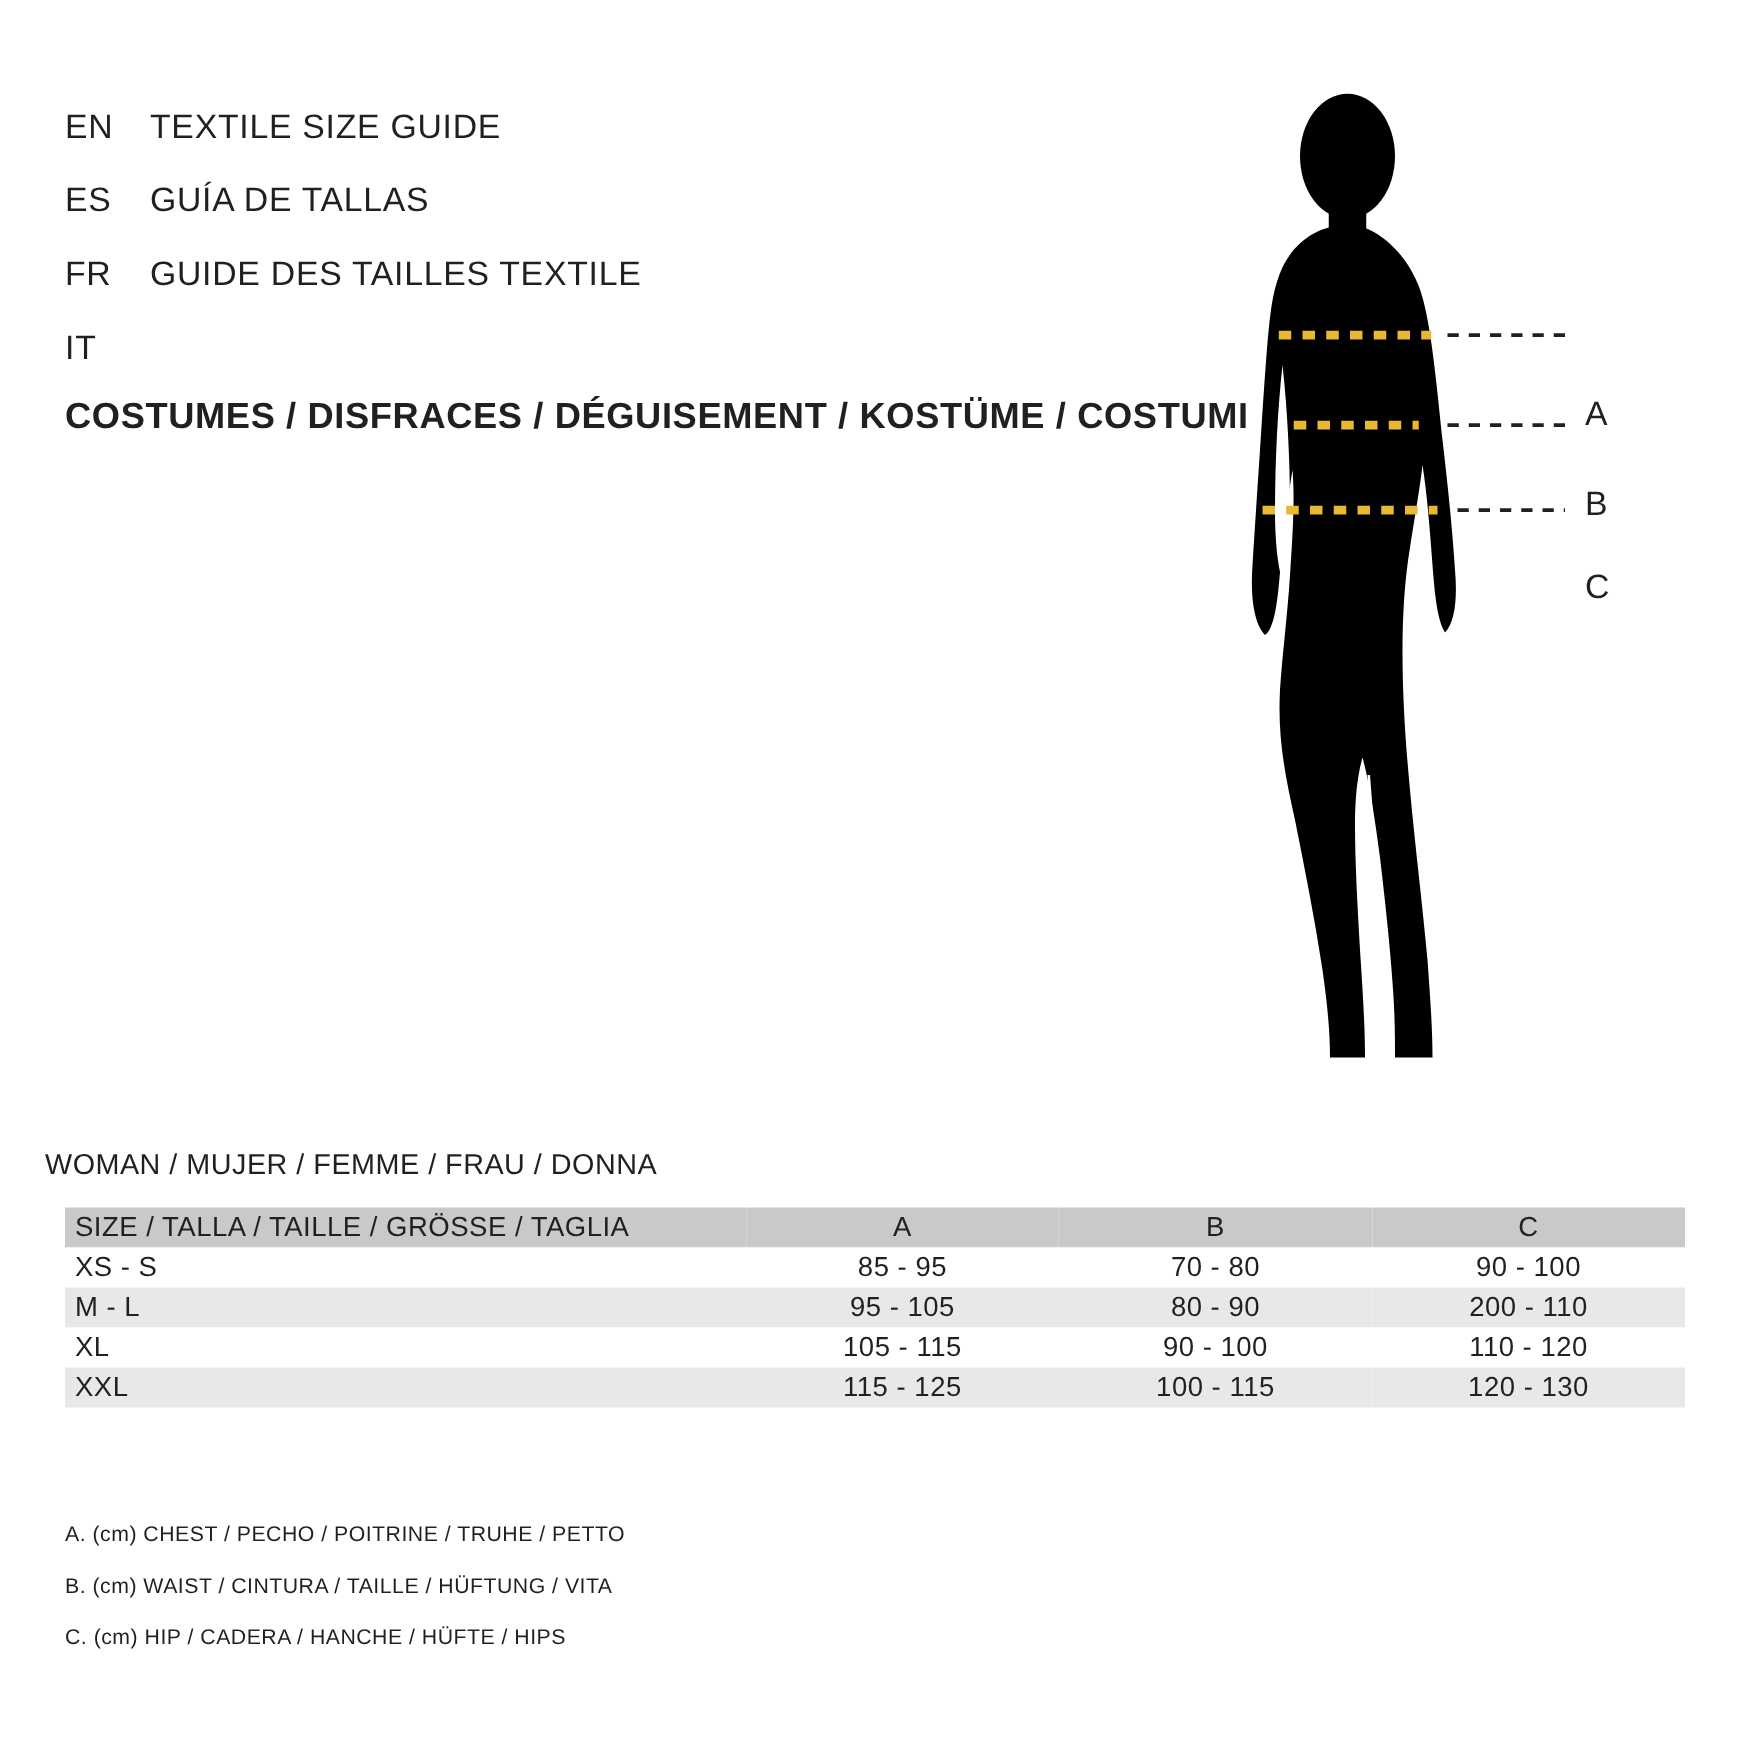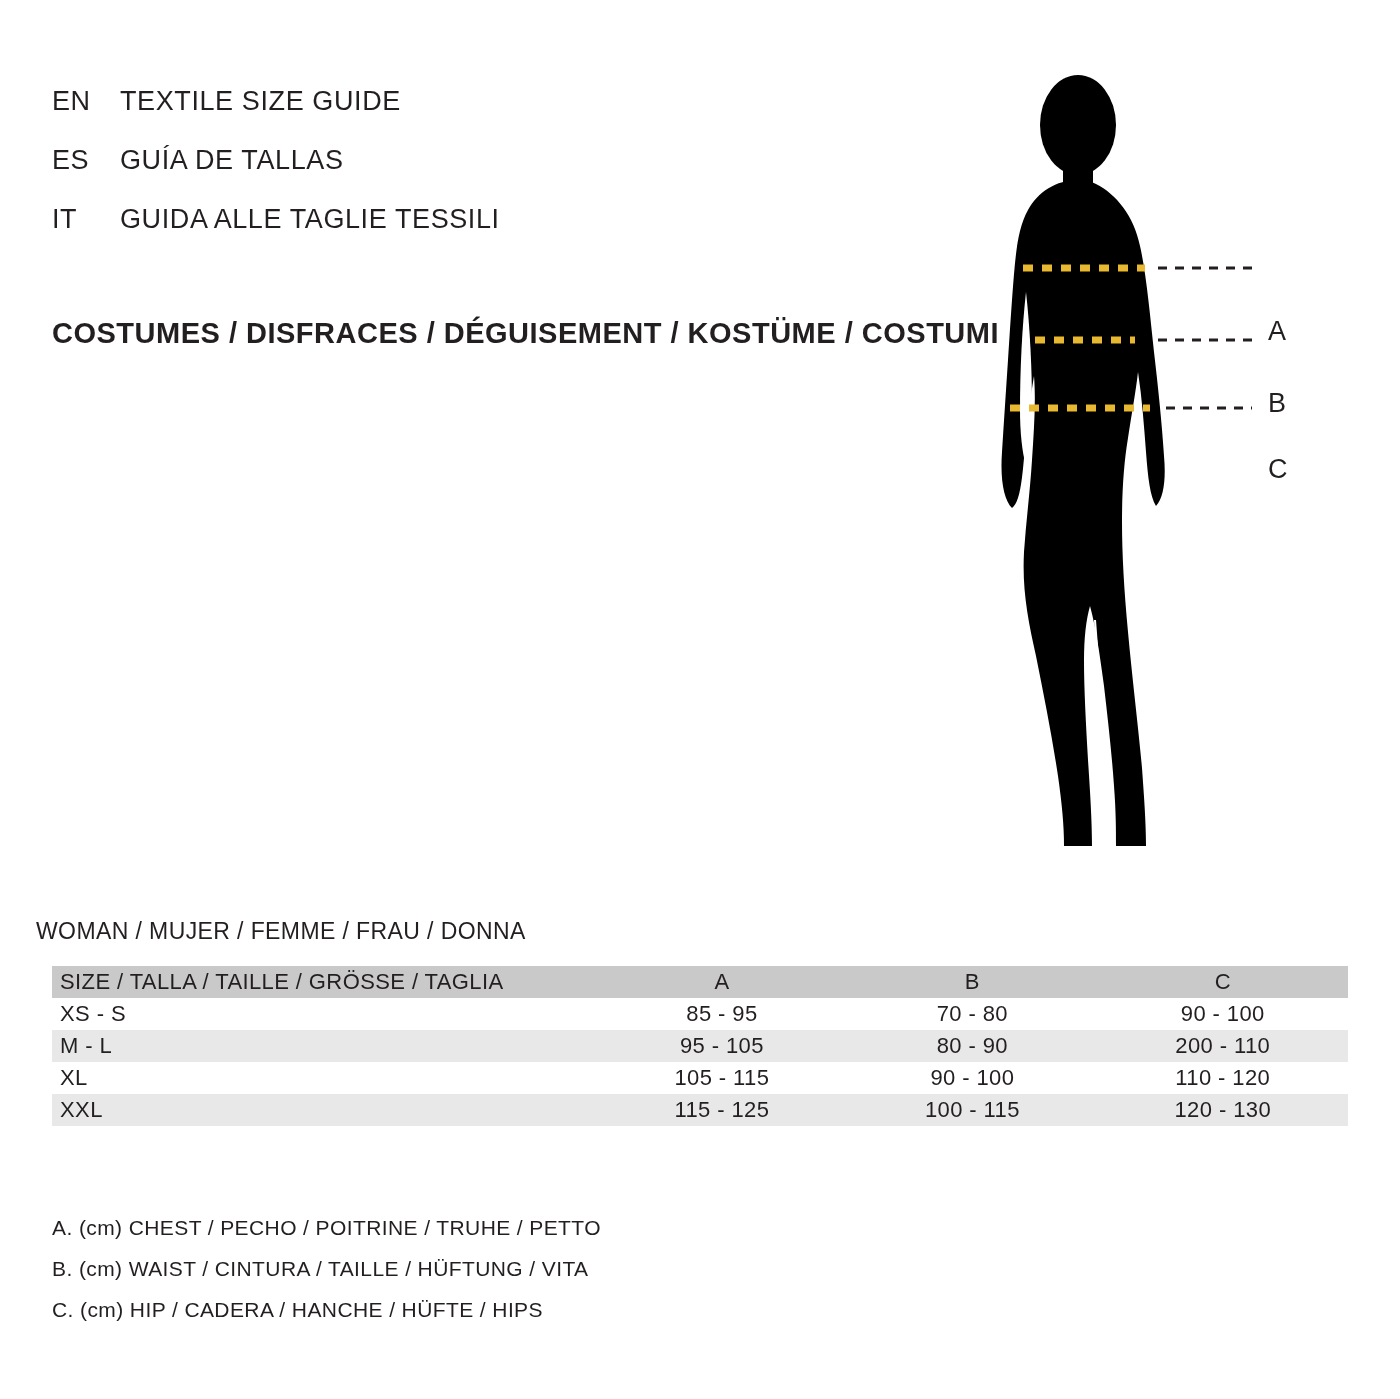--- a/index.html
+++ b/index.html
@@ -117,21 +117,21 @@
   }
   table.size-table tbody tr.even {
     background: #e8e8e8;
   }
 
   
   .footnotes {
     position: absolute;
     left: 52px;
     top: 1207px;
-    font-size: 21px;
+    font-size: 17px;
     letter-spacing: 0.4px;
     color: #231f20;
   }
   .footnote-row {
     height: 41px;
     line-height: 41px;
   }
 </style>
 </head>
 <body>
@@ -139,22 +139,25 @@
 <div class="lang-block">
   <div class="lang-row">
     <span class="lang-code">EN</span>
     <span class="lang-text">TEXTILE SIZE GUIDE</span>
   </div>
   <div class="lang-row">
     <span class="lang-code">ES</span>
     <span class="lang-text">GUÍA DE TALLAS</span>
   </div>
   <div class="lang-row">
+    <span class="lang-code">FR</span>
+    <span class="lang-text">GUIDE DES TAILLES TEXTILE</span>
+  </div>
+  <div class="lang-row">
     <span class="lang-code">IT</span>
-    <span class="lang-text">GUIDA ALLE TAGLIE TESSILI</span>
   </div>
 </div>
 
 <div class="costumes-line">COSTUMES / DISFRACES / DÉGUISEMENT / KOSTÜME / COSTUMI</div>
 
 <div class="figure-area">
   <svg class="figure-svg" width="400" height="820" viewBox="0 0 400 820">
 
     <ellipse cx="118" cy="65" rx="38" ry="50" fill="#000000"></ellipse>
 

